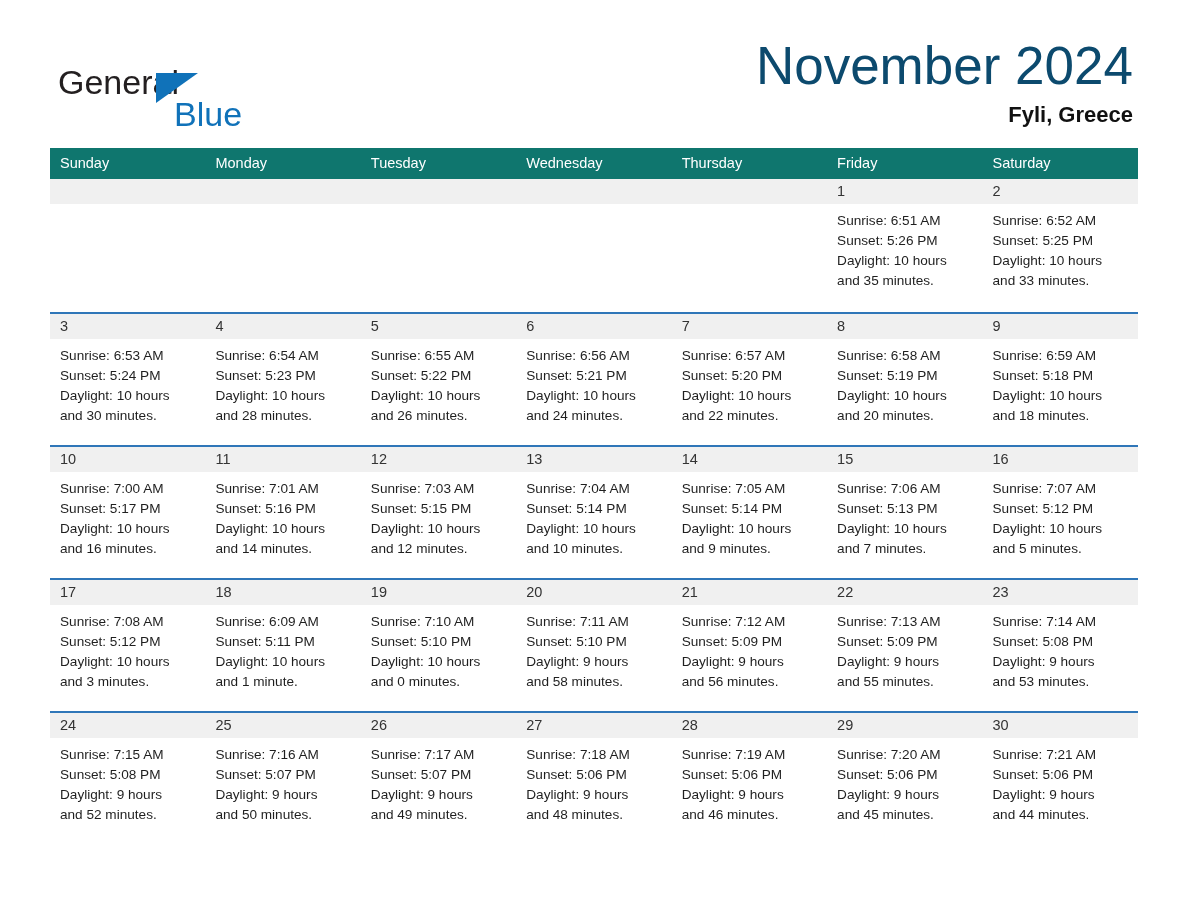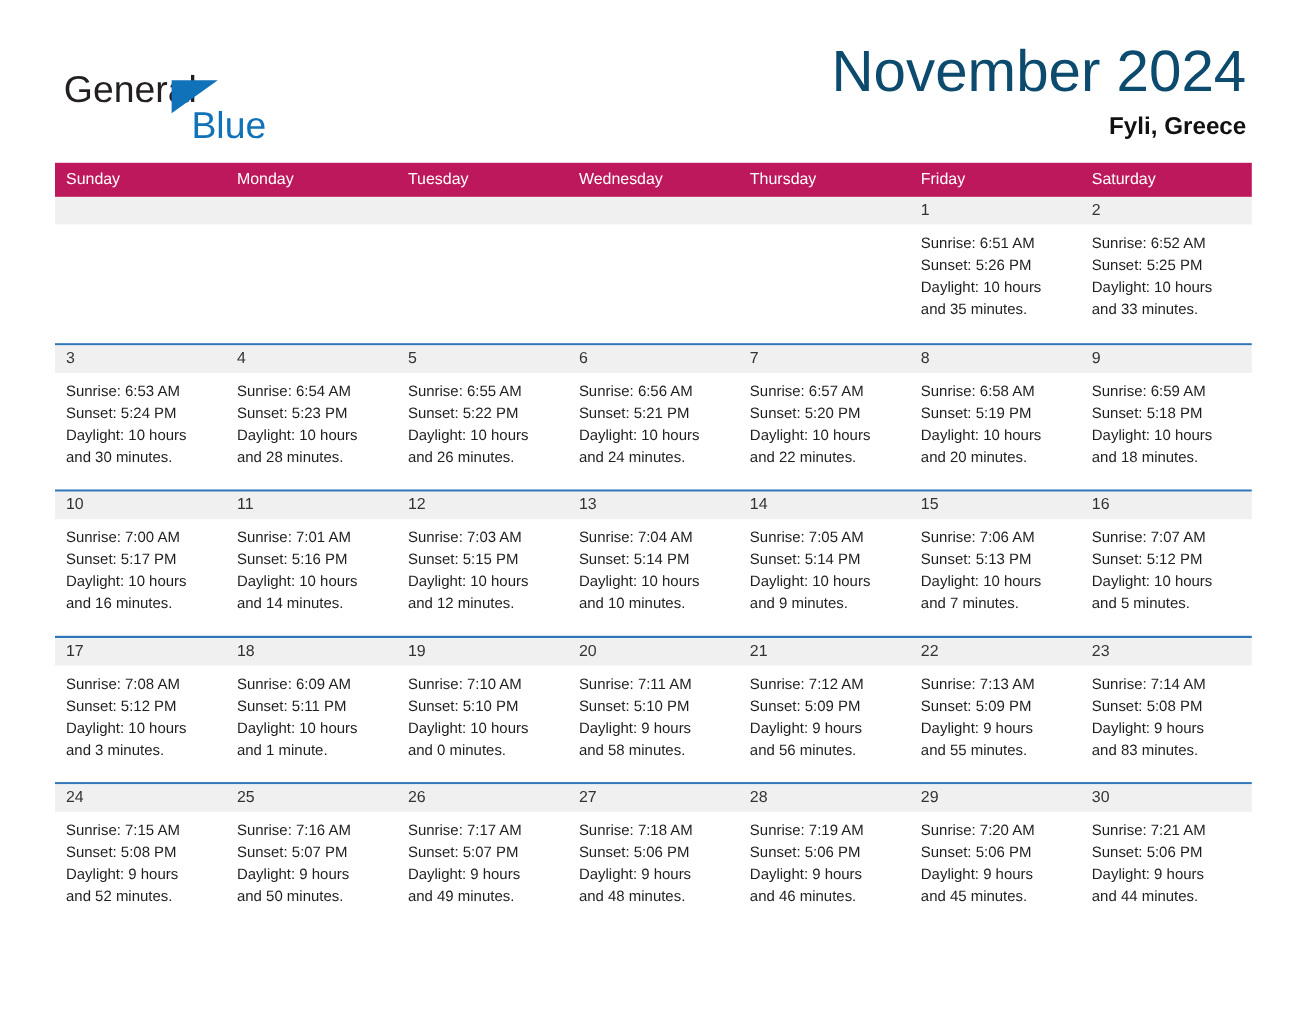--- a/index.html
+++ b/index.html
@@ -88,21 +88,21 @@
     white-space: nowrap;
   }
 
   
   .calendar {
     width: 1088px;
   }
 
   .weekdays {
     display: flex;
-    background: #be185d;
+    background: #0f766e;
     height: 31px;
   }
   .weekday {
     flex: 1 1 0;
     color: #ffffff;
     font-size: 14.5px;
     line-height: 31px;
     padding-left: 10px;
     box-sizing: border-box;
     white-space: nowrap;
@@ -407,21 +407,21 @@
               <div class="day-line">Daylight: 9 hours</div>
               <div class="day-line">and 55 minutes.</div>
             </div>
           </div>
           <div class="day">
             <div class="day-num">23</div>
             <div class="day-lines">
               <div class="day-line">Sunrise: 7:14 AM</div>
               <div class="day-line">Sunset: 5:08 PM</div>
               <div class="day-line">Daylight: 9 hours</div>
-              <div class="day-line">and 83 minutes.</div>
+              <div class="day-line">and 53 minutes.</div>
             </div>
           </div>
         </div>
         <div class="week">
           <div class="daynum-band"></div>
           <div class="day">
             <div class="day-num">24</div>
             <div class="day-lines">
               <div class="day-line">Sunrise: 7:15 AM</div>
               <div class="day-line">Sunset: 5:08 PM</div>

